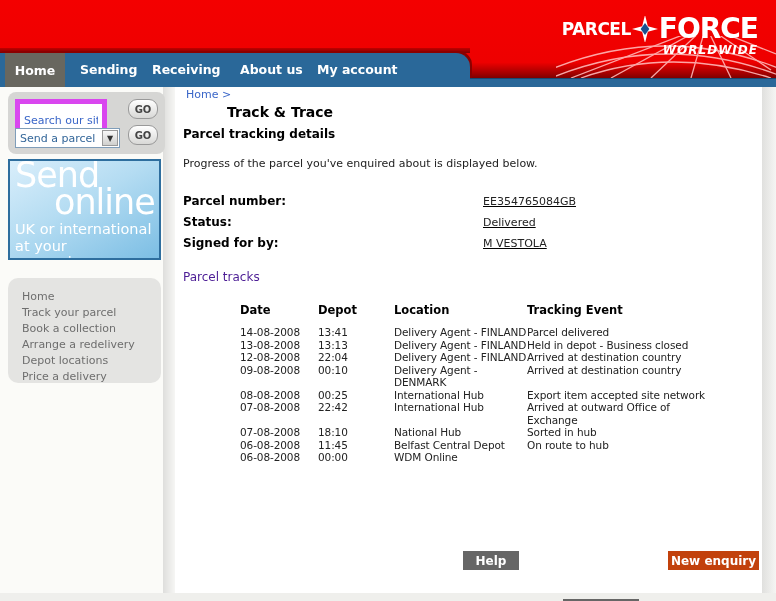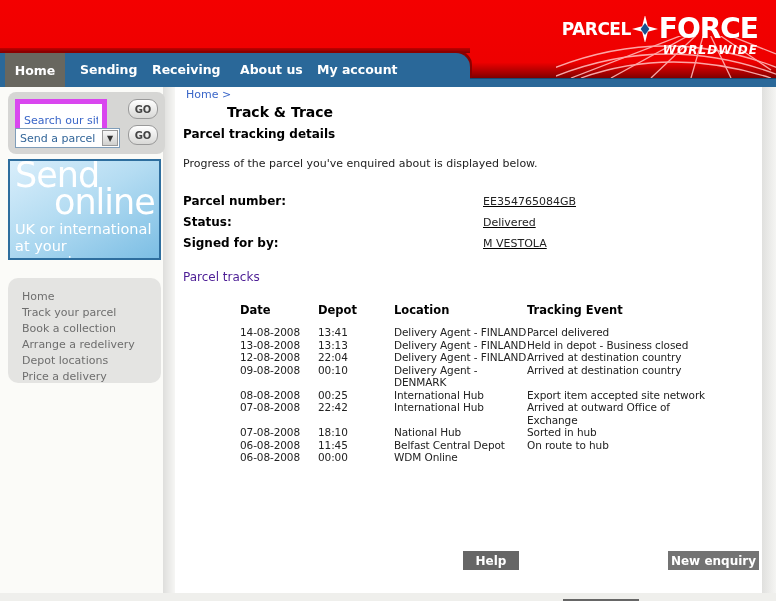--- a/index.html
+++ b/index.html
@@ -85,21 +85,21 @@
 
   .tracks-table { position:absolute; left:196px; top:303px; border-collapse:collapse; table-layout:fixed; width:579px;margin-left:44px; }
   .tracks-table th { text-align:left; font-size:11.5px; font-weight:bold; color:#000; padding:0 0 9px 0; vertical-align:top; }
   .tracks-table td { font-size:10.5px; letter-spacing:-0.1px; color:#222; line-height:12.5px;
     vertical-align:top; white-space:pre; padding:0; }
   .col-date { width:78px; } .col-time { width:76px; } .col-loc { width:133px; } .col-event { width:292px; }
 
   .btn { position:absolute; top:551px; height:19px; display:flex; align-items:center; justify-content:center;
     color:#fff; font-weight:bold; font-size:12px; cursor:pointer; }
   .btn-gray { background:#666666; }
-  .btn-red { background:#737373; }
+  .btn-red { background:#c2410c; }
   .btn-help { left:463px; width:56px; }
   .btn-contact { left:563px; width:76px;margin-top:48px; }
   .btn-enquiry { left:668px; width:91px; }
 </style>
 </head>
 <body>
 
 <div id="frame">
 
   <div class="header-red"></div>

